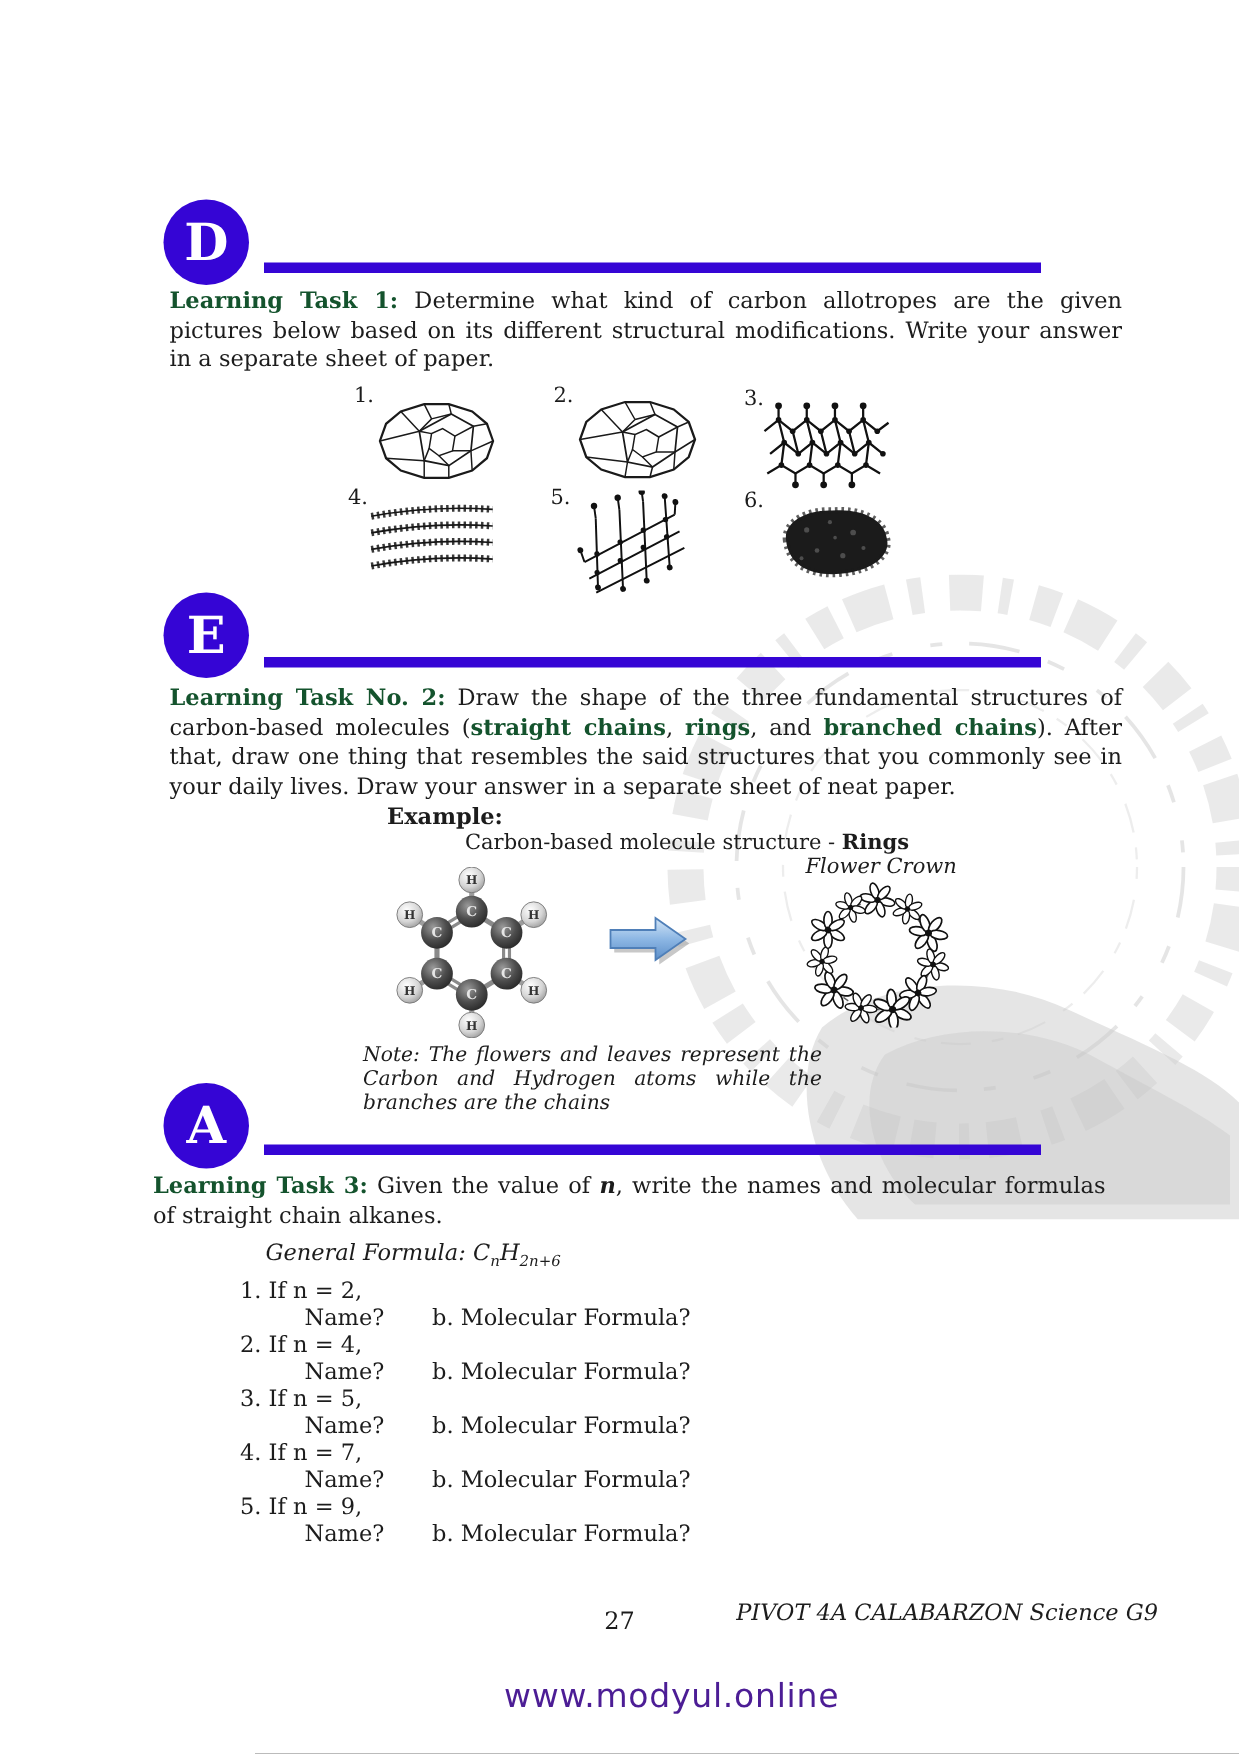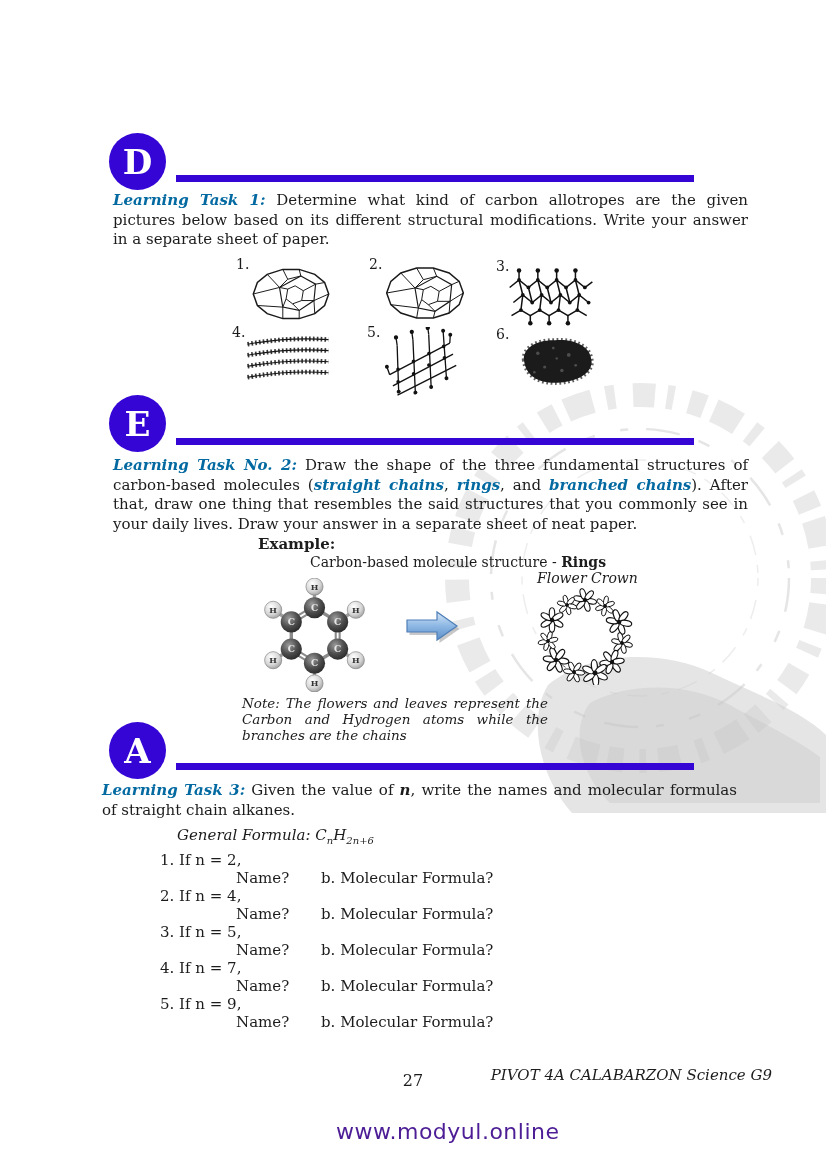--- a/index.html
+++ b/index.html
@@ -12,34 +12,34 @@
   
   .badge{
     width:57px;height:57px;border-radius:50%;background:#3505d5;
     display:flex;align-items:center;justify-content:center;
     color:#ffffff;font-weight:bold;font-size:34px;line-height:1;
     font-family:"DejaVu Serif","Liberation Serif",serif;
   }
   .rule{height:7px;background:#3505d5;}
   
   .para{font-size:15px;line-height:19.5px;text-align:justify;}
-  .para b{color:#0369a1;font-style:italic;}
+  .para b{color:#14532d;}
   .bi{font-weight:bold;font-style:italic;}
   
   .figlabel{font-size:14px;}
   
   .ex-head{font-size:15px;font-weight:bold;}
   .ex-cap{font-size:14px;}
   .flower-lbl{font-size:14px;font-style:italic;}
   .note{font-size:13.5px;line-height:16px;font-style:italic;text-align:justify;}
   
   .formula{font-size:15px;font-style:italic;}
   .formula sub{font-size:10px;}
   .alist{font-size:15px;line-height:18px;}
-  .alist .detail .nm{display:inline-block;margin-left:76px;width:85px;}
+  .alist .detail .nm{display:inline-block;margin-left:43px;width:85px;}
   
   .pagenum{width:826px;text-align:center;font-size:16px;}
   .footsrc{font-size:15px;font-style:italic;}
   .wmurl{font-size:22px;letter-spacing:.5px;color:#4c1d95;
          font-family:"DejaVu Sans","Liberation Sans",sans-serif;}
   svg{display:block;}
 </style>
 </head>
 <body>
 

